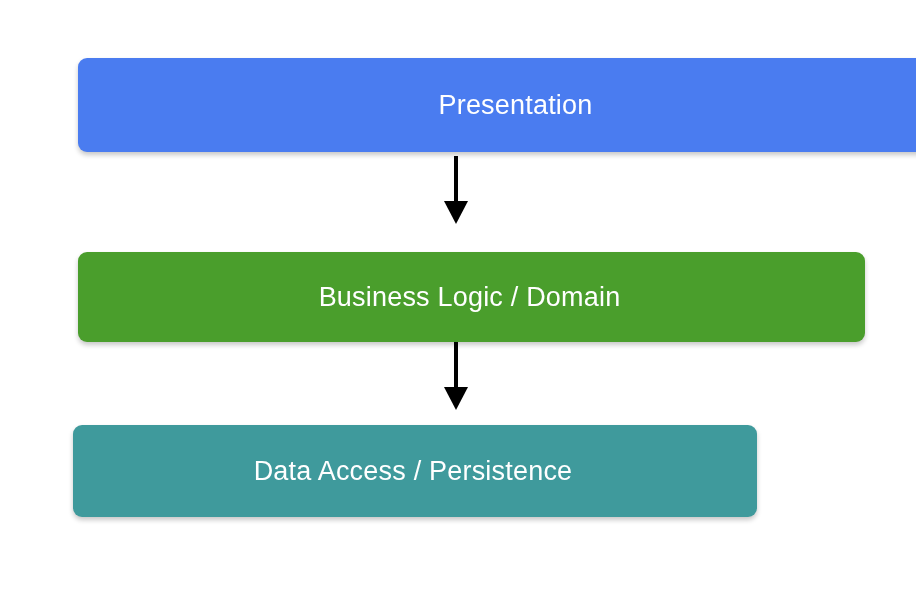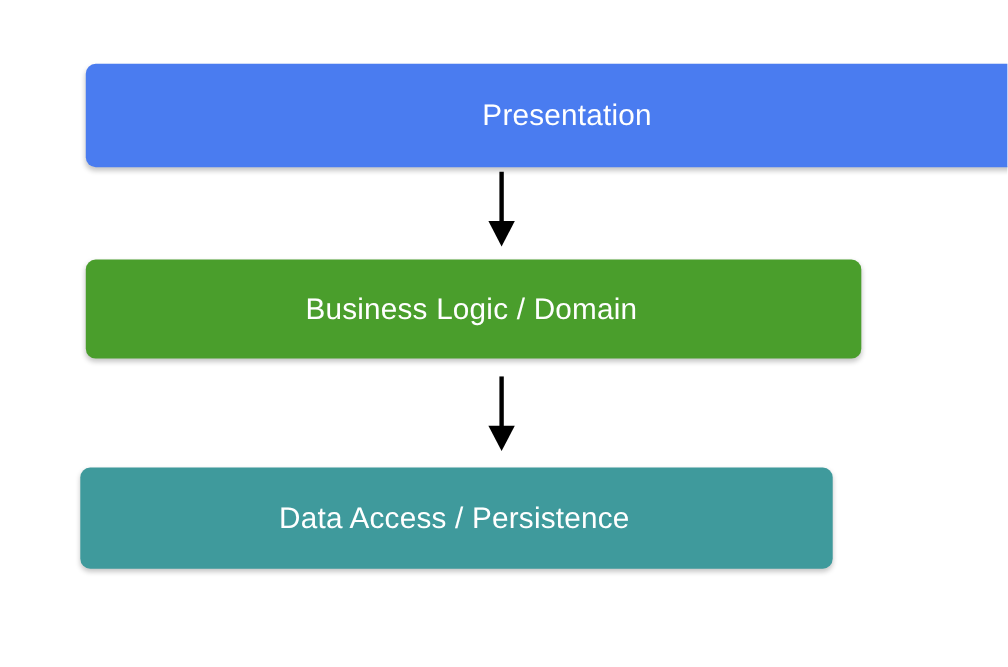--- a/index.html
+++ b/index.html
@@ -38,22 +38,22 @@
   
   #box-presentation {
     left: 78px;
     top: 58px;
     width: 879px;
     height: 94px;
   }
   
   #box-business-logic {
     left: 78px;
-    top: 236px;
-    width: 705px;
+    top: 252px;
+    width: 787px;
     height: 90px;
   }
   
   #box-data-access {
     left: 73px;
     top: 425px;
     width: 684px;
     height: 92px;
   }
   

